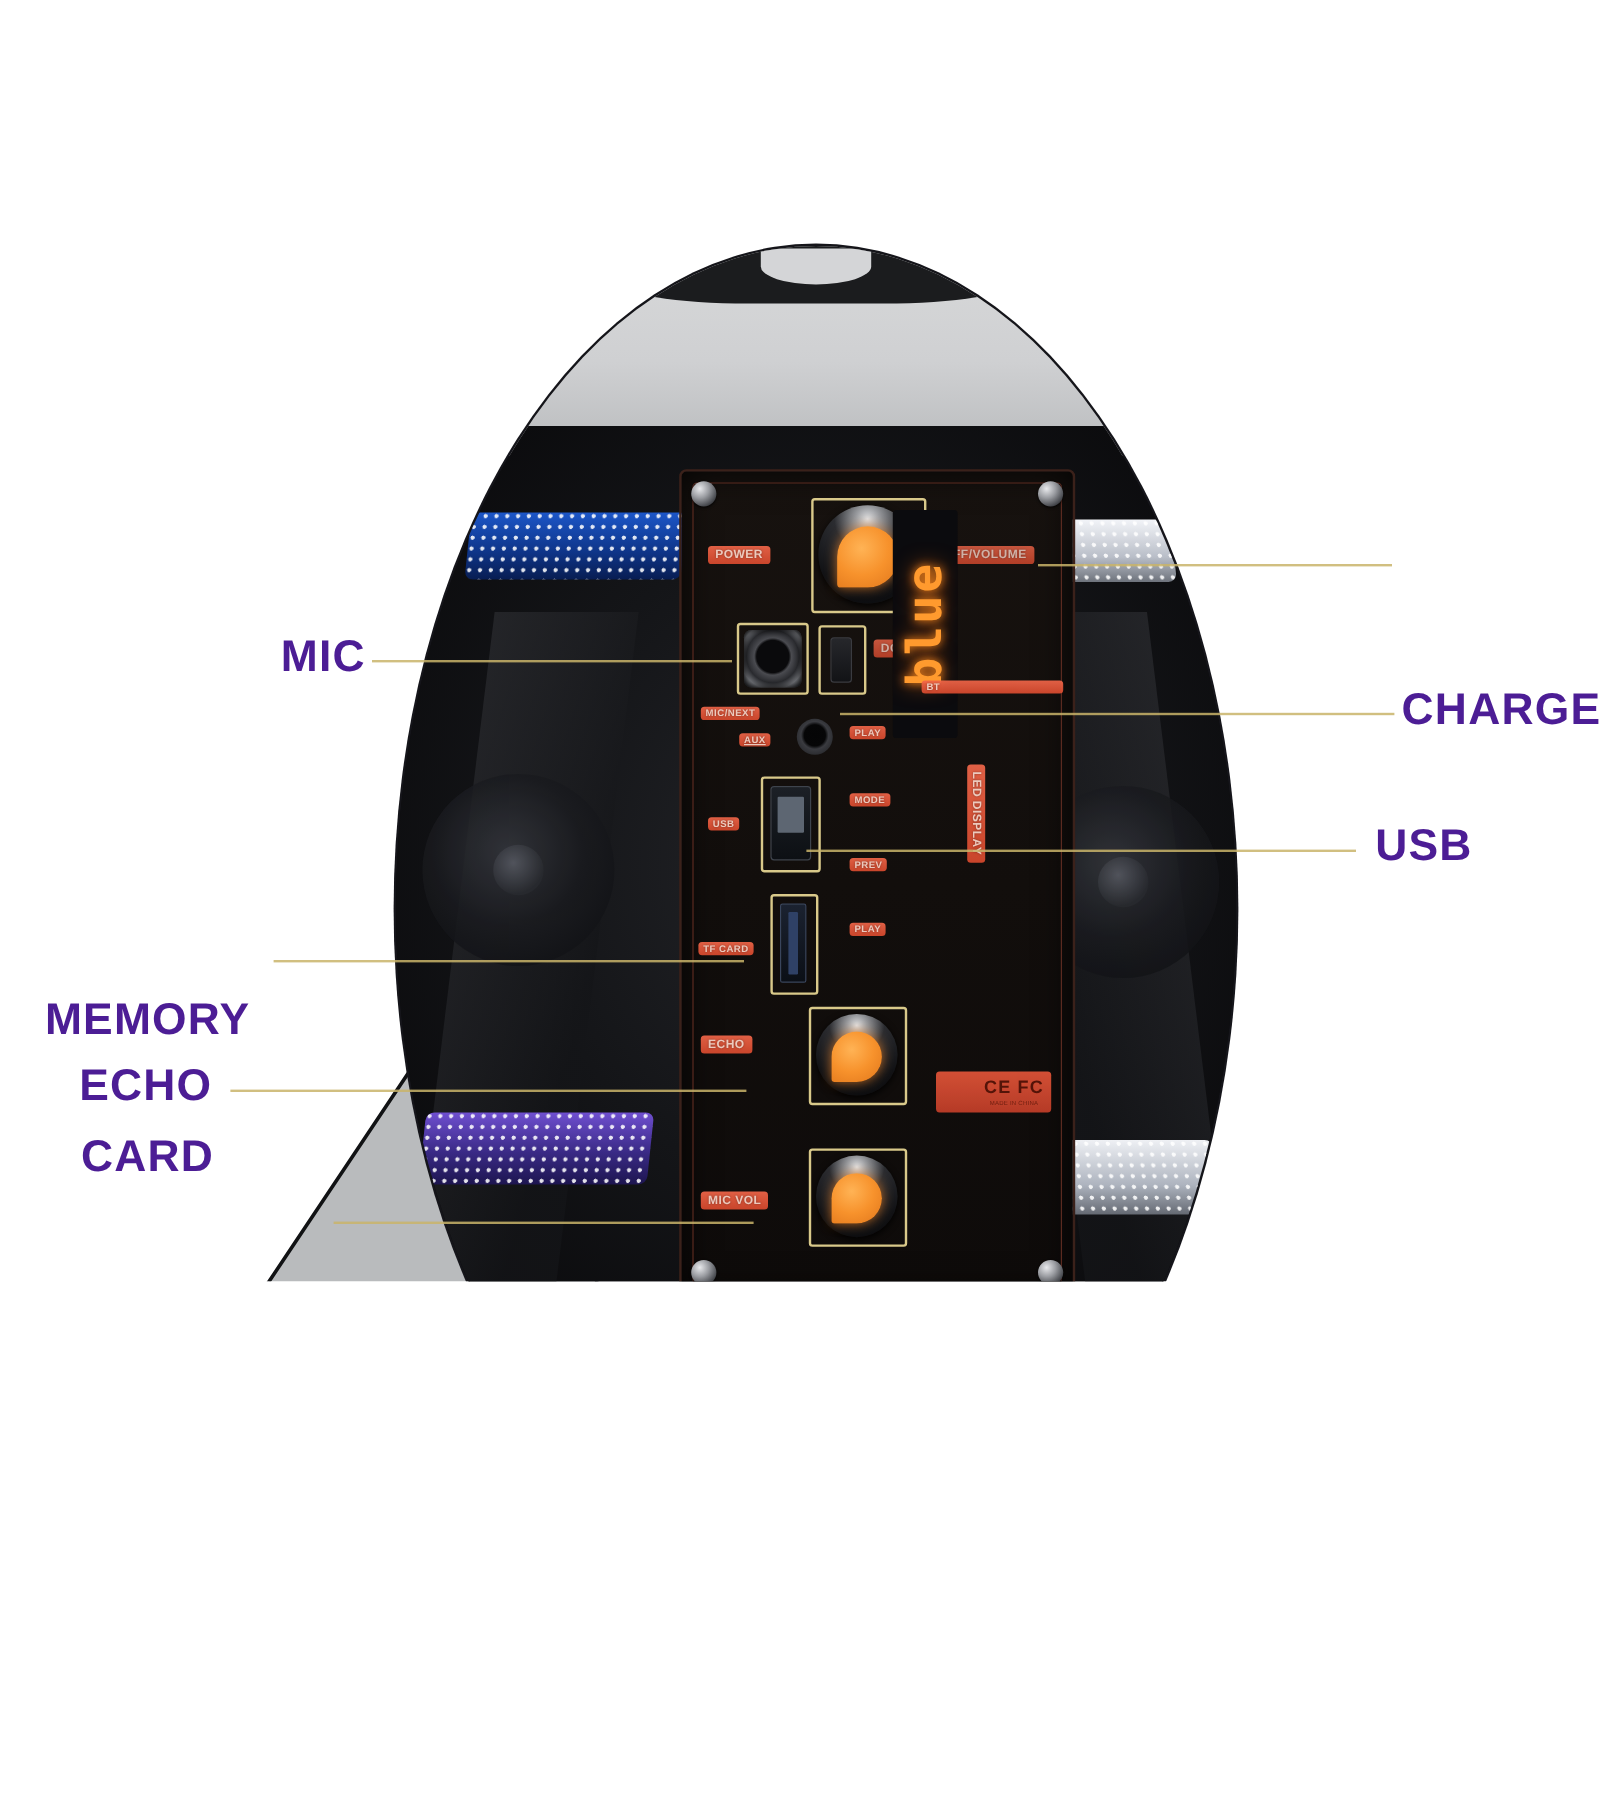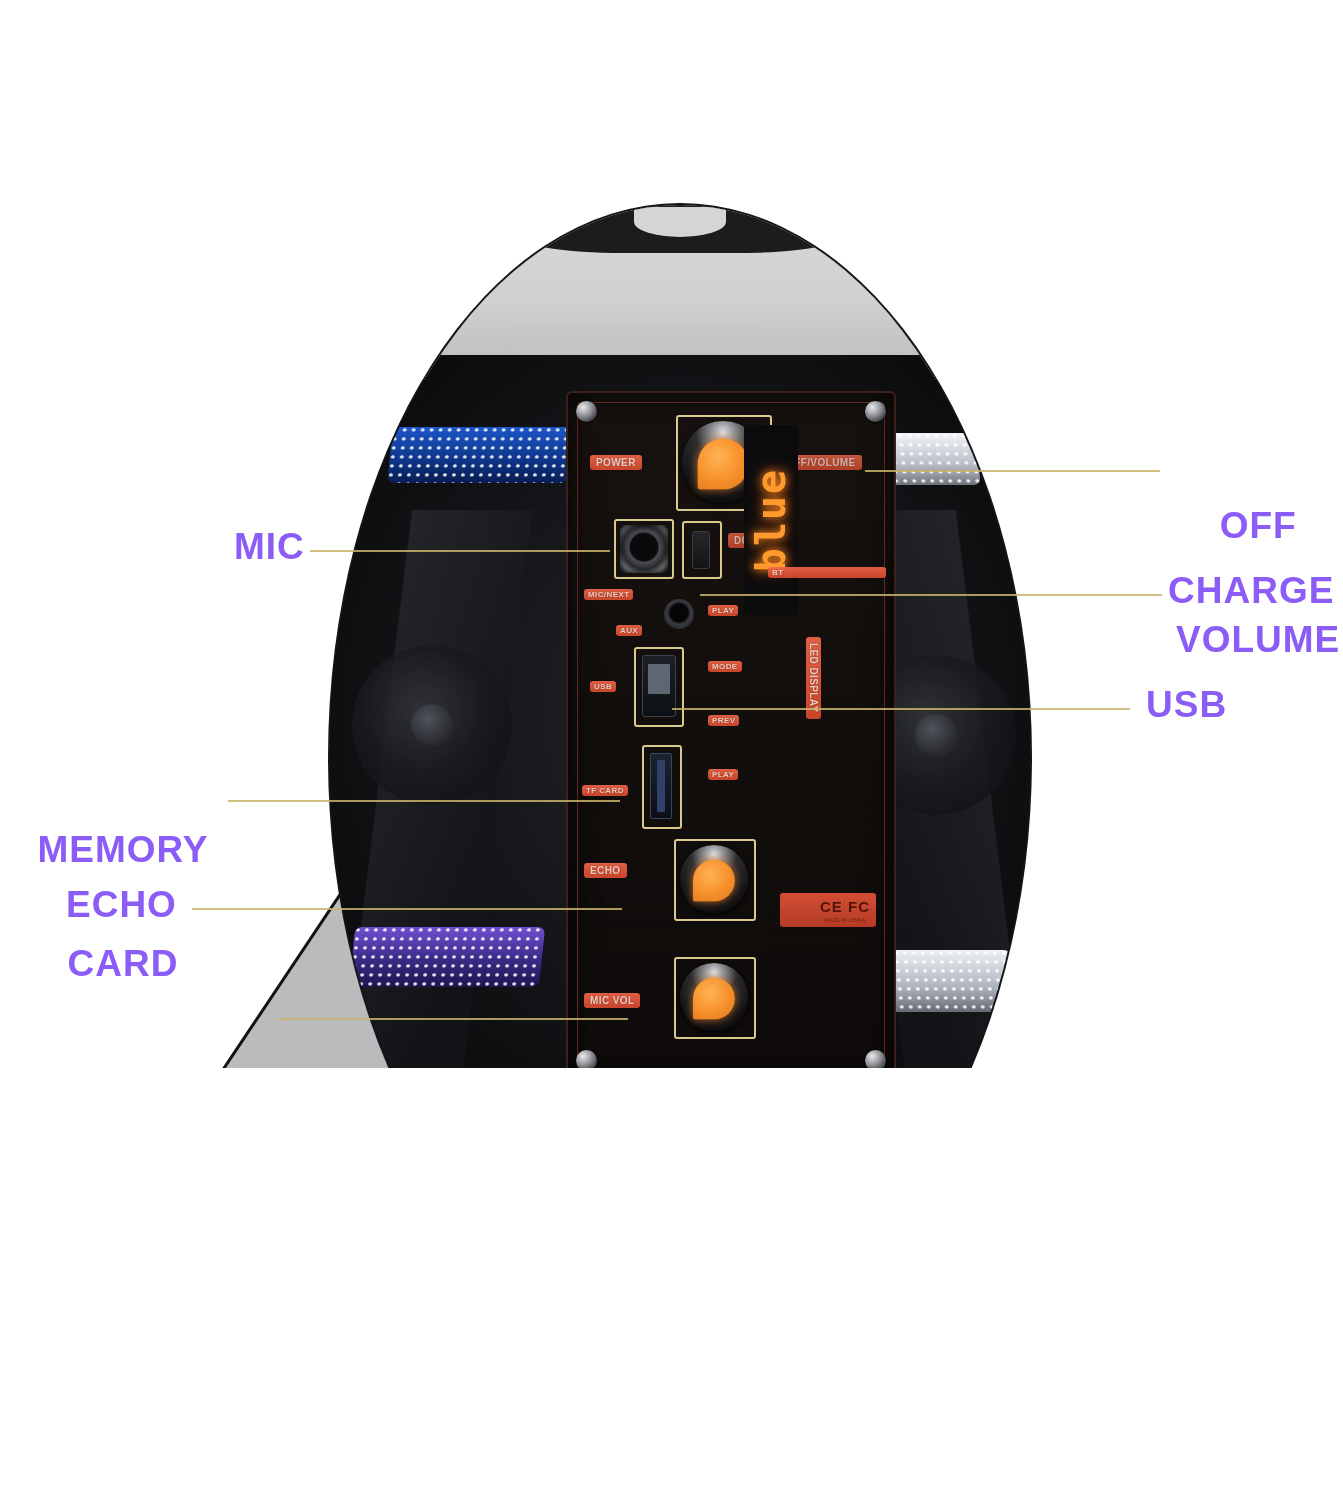--- a/index.html
+++ b/index.html
@@ -327,21 +327,21 @@
   .cert .fine {
     font-size: 5px;
     color: #7a2010;
     margin-top: 3px;
     letter-spacing: .2px;
   }
 
   
   .callout {
     position: absolute;
-    color: #8b5cf6;
+    color: #4c1d95;
     font-size: 37px;
     font-weight: 700;
     letter-spacing: 1px;
     line-height: 1.02;
     white-space: pre;
     text-shadow: 0 1px 0 rgba(255,255,255,.35);
   }
   .leader {
     position: absolute;
     height: 2px;
@@ -514,21 +514,21 @@
         <div class="hl" style="left:108px; top:22px; width:96px; height:96px;"></div>
 
         <div class="port-mic" style="left:52px; top:132px;"></div>
         <div class="hl" style="left:46px; top:126px; width:60px; height:60px;"></div>
 
         <div class="port-charge" style="left:124px; top:138px;"></div>
         <div class="hl" style="left:114px; top:128px; width:40px; height:58px;"></div>
         <div class="silk dim" style="left:160px; top:140px;">DC 5V</div>
 
         <div class="silk tiny" style="left:16px; top:196px;">MIC/NEXT</div>
-        <div class="silk tiny" style="left:48px; top:232px;">AUX</div>
+        <div class="silk tiny" style="left:48px; top:218px;text-decoration:underline;">AUX</div>
         <div class="port-aux" style="left:96px; top:206px;"></div>
 
         <div class="silk tiny" style="left:22px; top:288px;">USB</div>
         <div class="port-usb" style="left:74px; top:262px;"></div>
         <div class="hl" style="left:66px; top:254px; width:50px; height:80px;"></div>
 
         <div class="silk tiny" style="left:14px; top:392px;">TF CARD</div>
         <div class="port-tf" style="left:82px; top:360px;"></div>
         <div class="hl" style="left:74px; top:352px; width:40px; height:84px;"></div>
 
@@ -566,24 +566,20 @@
 
   <div class="leader" style="left:865px; top:470px; width:295px;"></div>
   <div class="leader" style="left:700px; top:594px; width:462px;"></div>
   <div class="leader" style="left:672px; top:708px; width:458px;"></div>
 
   <div class="leader" style="left:310px; top:550px; width:300px;"></div>
   <div class="leader" style="left:228px; top:800px; width:392px;"></div>
   <div class="leader" style="left:192px; top:908px; width:430px;"></div>
   <div class="leader" style="left:278px; top:1018px; width:350px;"></div>
 
-  <div class="callout" style="left:1176px; top:432px; text-align:center;">
-    <div>OFF</div>
-    <div>VOLUME</div>
-  </div>
 
   <div class="callout" style="left:1168px; top:572px;">CHARGE</div>
 
   <div class="callout" style="left:1146px; top:686px;">USB</div>
 
   <div class="callout" style="left:234px; top:528px;">MIC</div>
 
   <div class="callout" style="left:28px; top:756px; text-align:center; width:190px;">
     <div>MEMORY</div>
     <div>CARD</div>

